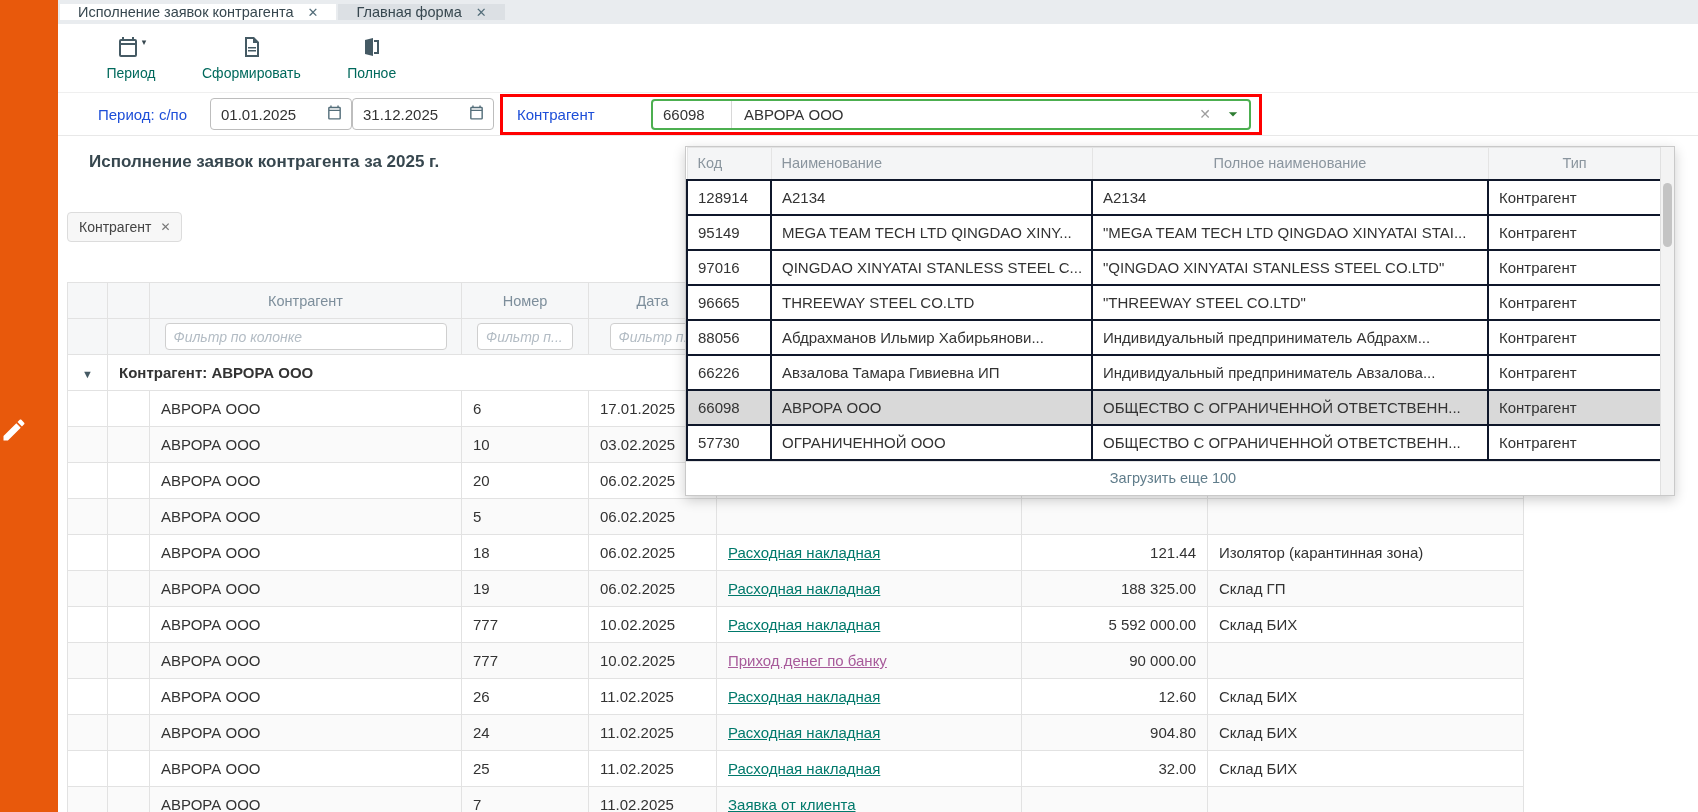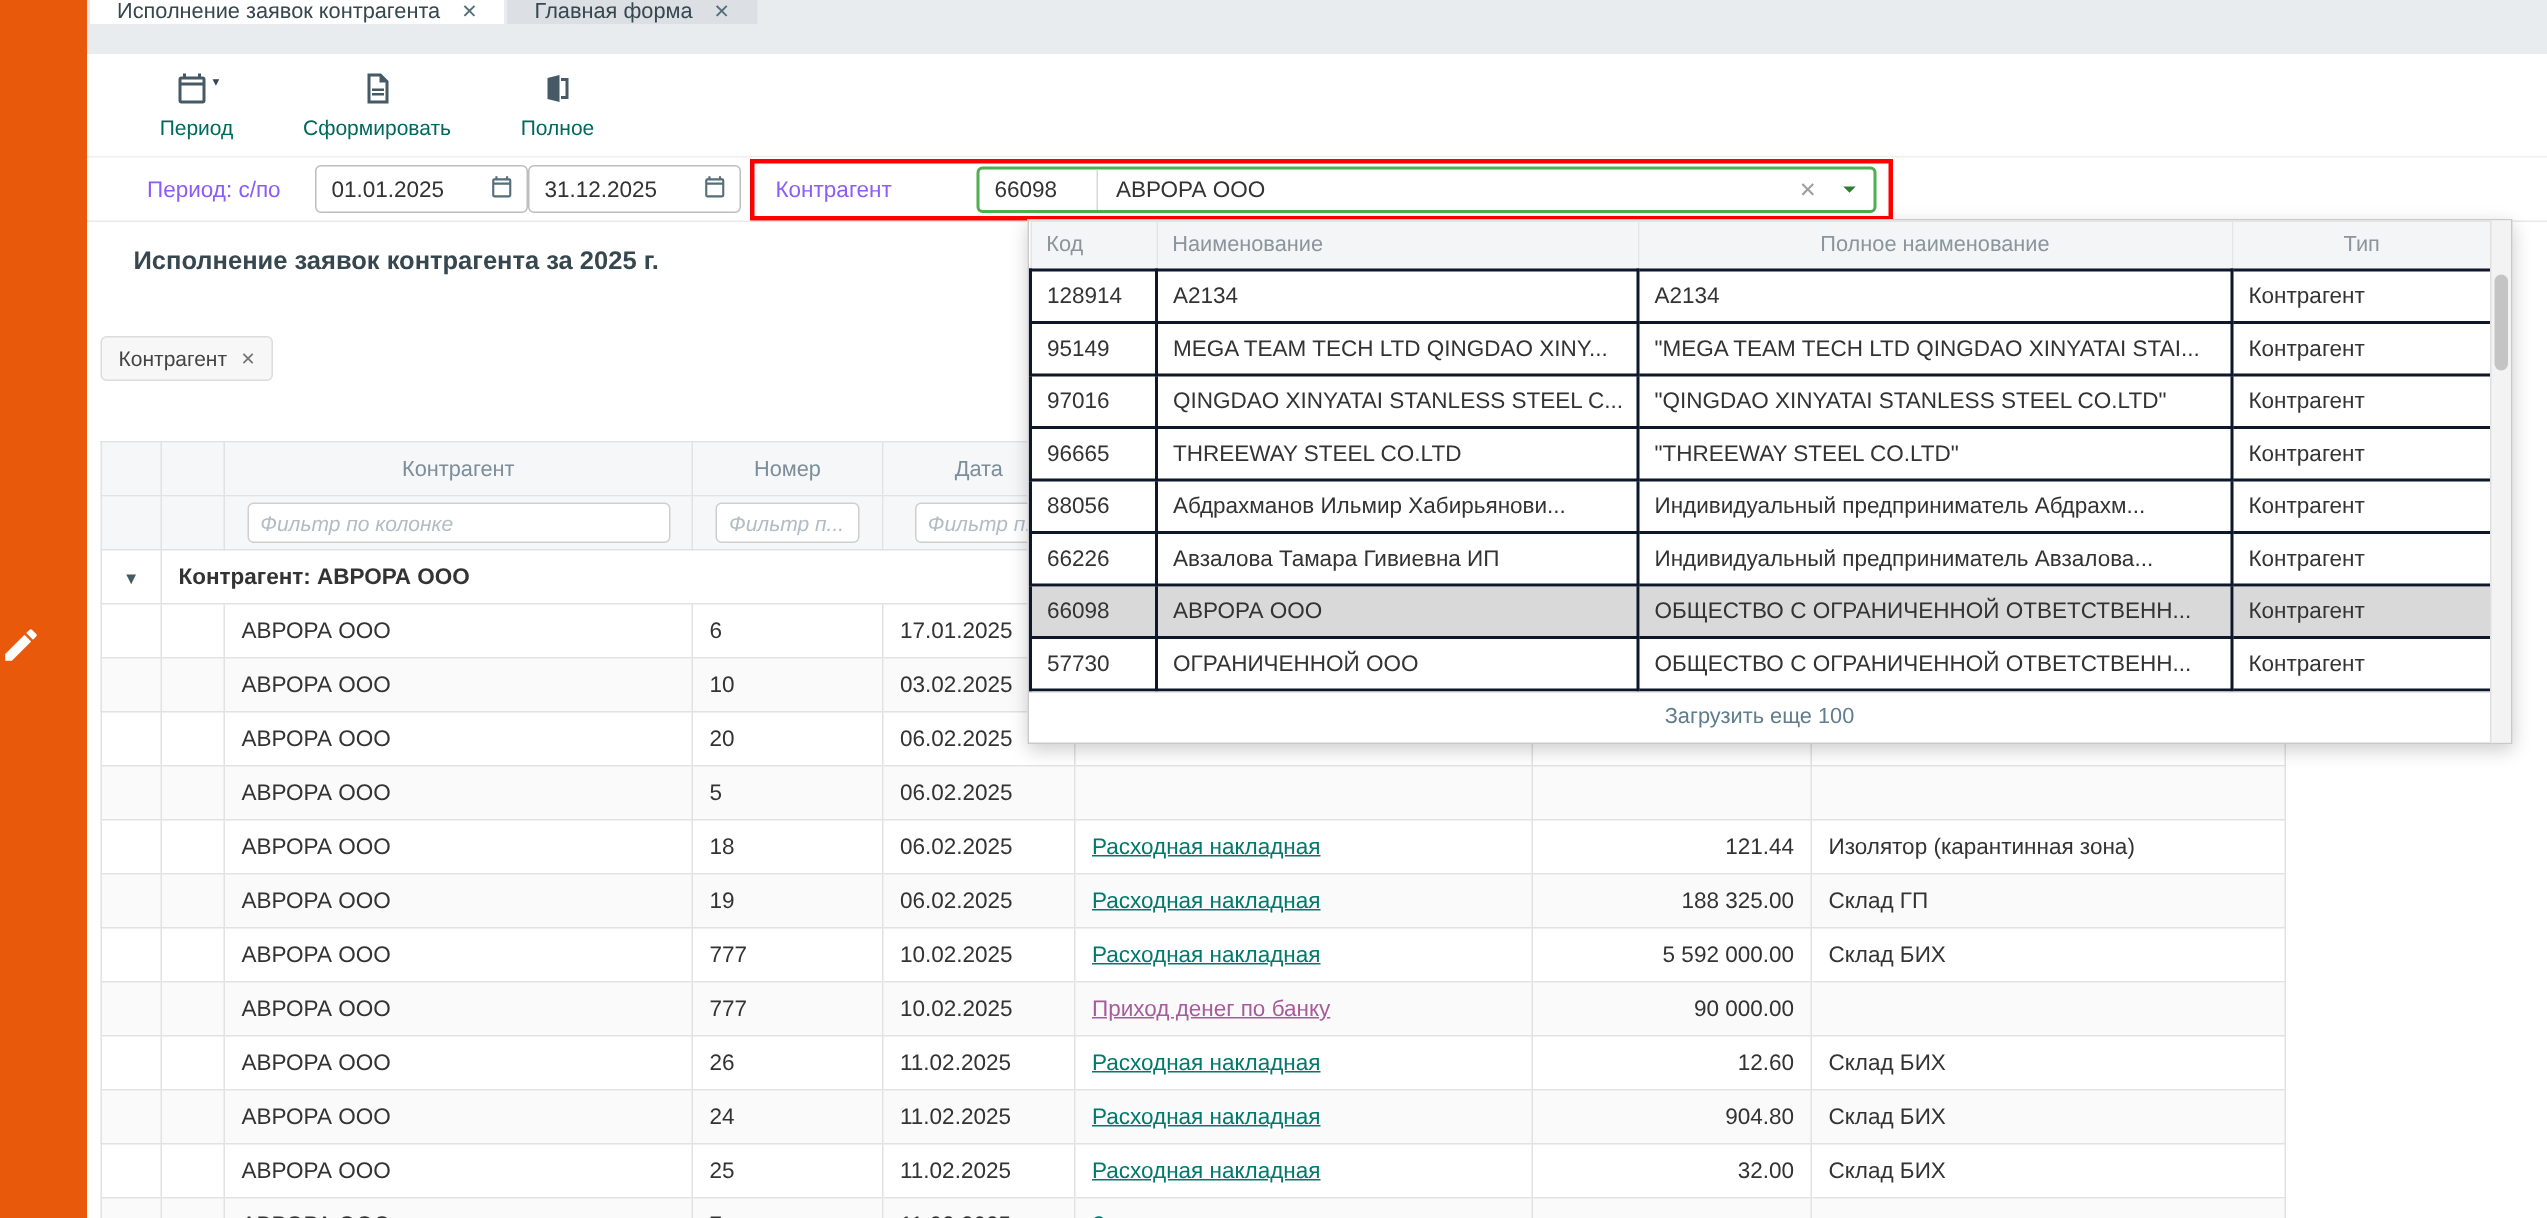--- a/index.html
+++ b/index.html
@@ -13,36 +13,36 @@
   .sidebar{width:58px;background:#E8590C;display:flex;flex-direction:row;align-items:center;
     padding-top:48px;gap:36px;flex:none}
   .sicon{position:relative;width:28px;height:28px;cursor:pointer}
   .sicon svg{display:block;width:28px;height:28px}
   .badge{position:absolute;right:-10px;bottom:-12px;background:#43A047;color:#fff;border-radius:50%;
     width:21px;height:21px;font-size:11px;line-height:21px;text-align:center;font-weight:bold}
 
   
   .main{flex:1;display:flex;flex-direction:column;position:relative;min-width:0}
 
-  .tabbar{height:36px;background:#E9ECEF;display:flex;align-items:flex-start;flex:none}
+  .tabbar{height:24px;background:#E9ECEF;display:flex;align-items:center;flex:none}
   .tab{display:flex;align-items:center;padding:0 18px;font-size:14.5px;color:#37474F;
     background:#DCE0E4;margin-left:2px;white-space:nowrap;cursor:pointer}
   .tab.active{background:#fff}
   .tab .x{margin-left:14px;color:#546E7A;font-size:13px}
 
   .toolbar{height:68px;background:#fff;display:flex;align-items:center;padding-left:30px;gap:28px;
     border-bottom:1px solid #EFEFEF;flex:none}
   .tbtn{display:flex;flex-direction:column;align-items:center;gap:3px;color:#00695C;font-size:14px;
     min-width:86px;cursor:pointer}
   .tbtn .irow{display:flex;align-items:flex-start}
   .tbtn svg{width:24px;height:24px}
   .tbtn .caret{font-size:9px;color:#37474F;margin-left:2px;margin-top:2px}
 
   .filterbar{height:42px;display:flex;align-items:center;padding-left:40px;border-bottom:1px solid #E8E8E8;flex:none}
-  .lbl{color:#8b5cf6;white-space:nowrap}
+  .lbl{color:#1d4ed8;white-space:nowrap}
   .plabel{width:112px}
   .datefield{display:flex;align-items:center;justify-content:space-between;width:142px;height:32px;
     border:1px solid #BDBDBD;border-radius:4px;padding:0 8px;box-sizing:border-box;background:#fff}
   .datefield input{border:none;outline:none;width:92px;font:inherit;color:#333;background:transparent}
   .datefield svg{width:17px;height:17px;flex:none}
 
   .redbox{margin-left:6px;display:flex;align-items:center;border:3px solid #FF0000;height:41px;
     box-sizing:border-box;padding:0 8px 0 14px;background:#fff}
   .redbox .lbl{width:134px}
   .combo{display:flex;align-items:center;width:600px;height:31px;border:2px solid #4CAF50;border-radius:4px;

